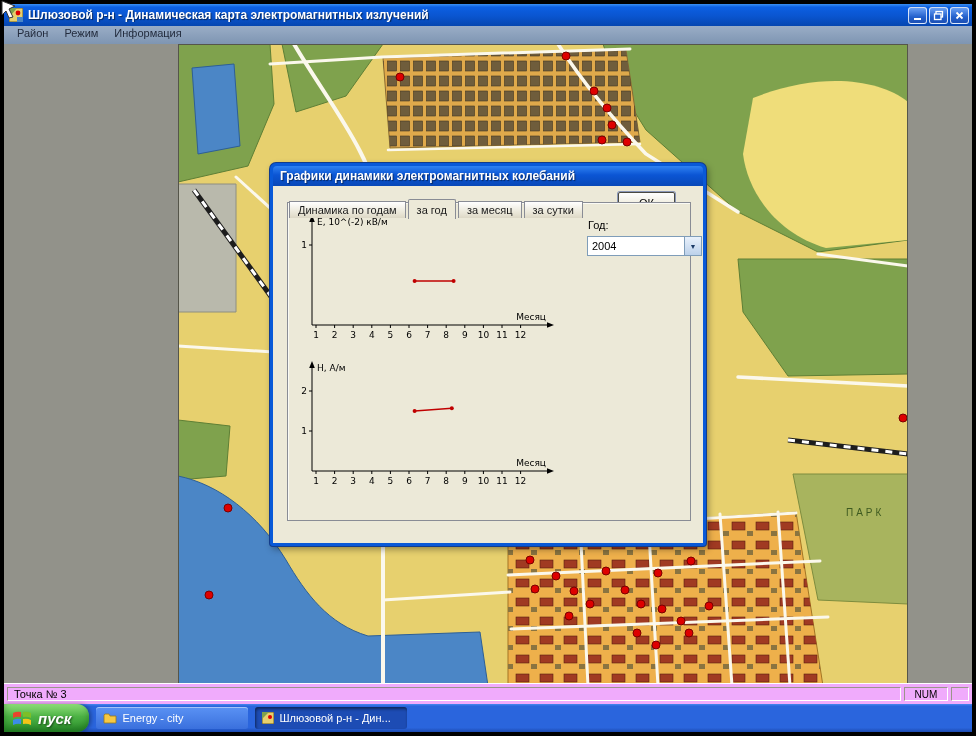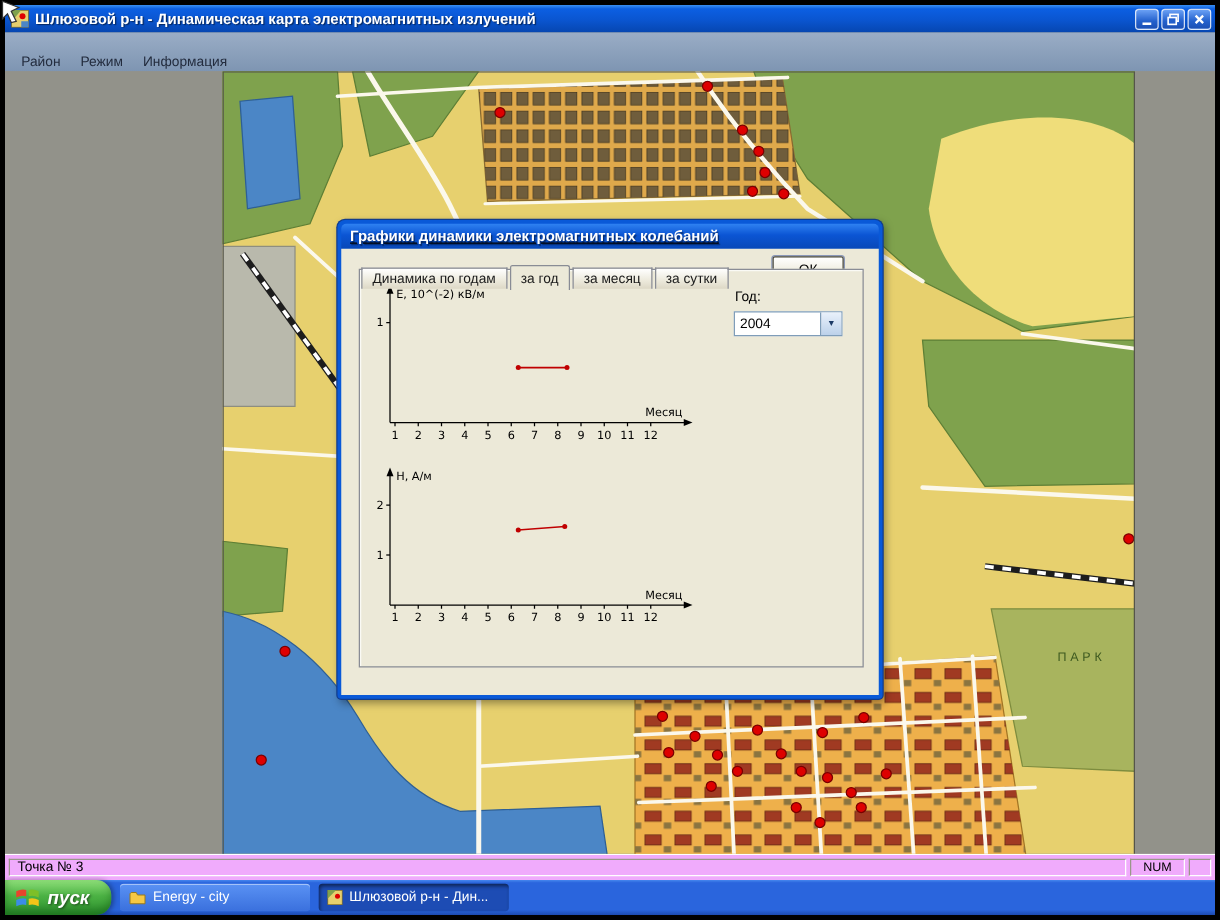--- a/index.html
+++ b/index.html
@@ -6,44 +6,44 @@
   html,body{width:976px;height:736px;}
   body{background:#000;font-family:"Liberation Sans","DejaVu Sans",sans-serif;position:relative;overflow:hidden;}
   .screen{position:absolute;left:4px;top:4px;width:968px;height:728px;display:flex;flex-direction:column;}
   .window{flex:1;display:flex;flex-direction:column;min-height:0;background:#92928a;}
   
   .titlebar{height:22px;background:linear-gradient(180deg,#3a8ff2 0%,#0c5fe2 14%,#0a55d0 55%,#0646b0 100%);display:flex;align-items:center;padding:0 3px 0 5px;gap:5px;flex:0 0 auto;}
   .title-text{color:#fff;font-weight:bold;font-size:12px;flex:1;white-space:nowrap;overflow:hidden;text-shadow:1px 1px 1px rgba(0,0,0,.55);}
   .winbtns{display:flex;gap:2px;}
   .winbtn{width:19px;height:17px;border-radius:3px;border:1px solid rgba(255,255,255,.8);background:linear-gradient(#6aa0f4,#2360cc 60%,#1b4fb4);display:flex;align-items:center;justify-content:center;}
   
-  .menubar{height:31px;background:linear-gradient(#9aadc6,#7e95b2);display:flex;align-items:flex-end;padding:0 5px;font-size:11px;color:#232c3e;flex:0 0 auto;}
+  .menubar{height:18px;background:linear-gradient(#9aadc6,#7e95b2);display:flex;align-items:flex-start;padding:0 5px;font-size:11px;color:#232c3e;flex:0 0 auto;}
   .menu-item{padding:1px 8px;}
   
   .workspace{flex:1;position:relative;min-height:0;background:#92928a;overflow:hidden;}
   .map-wrap{position:absolute;left:174px;top:0;width:730px;height:642px;}
   .map-wrap svg{display:block;}
   .map-label{font-size:10px;letter-spacing:3px;fill:#3e5a20;font-family:"Liberation Sans",sans-serif;}
   .meas-pt{fill:#DE0000;stroke:#7a0000;stroke-width:1;}
   
-  .dialog{position:absolute;left:266px;top:119px;width:436px;height:383px;background:#0959d8;padding:3px;border-radius:6px 6px 3px 3px;box-shadow:0 0 0 1px #123c8c,2px 3px 7px rgba(0,0,0,.4);display:flex;flex-direction:column;text-decoration:underline;}
+  .dialog{position:absolute;left:266px;top:119px;width:436px;height:383px;background:#0959d8;padding:3px;border-radius:6px 6px 3px 3px;box-shadow:0 0 0 1px #123c8c,2px 3px 7px rgba(0,0,0,.4);display:flex;flex-direction:column;}
   .dlg-titlebar{height:20px;flex:0 0 auto;background:linear-gradient(180deg,#2f82f2 0%,#0b55d4 45%,#0848b8 100%);border-radius:4px 4px 0 0;color:#fff;font-weight:bold;font-size:12px;display:flex;align-items:center;padding:0 7px;text-shadow:1px 1px 1px rgba(0,0,0,.5);}
   .dlg-body{flex:1;background:#ECE9D8;position:relative;}
   .ok-btn{position:absolute;top:6px;right:28px;width:57px;height:22px;font-size:11px;font-family:inherit;color:#000;background:linear-gradient(#ffffff,#f2f0e4 45%,#d9d5c7);border:1px solid #4a4a42;border-radius:2px;box-shadow:0 0 0 1px #8a97b8;}
   .tabs{position:absolute;left:16px;top:13px;display:flex;align-items:flex-end;z-index:3;}
   .tab{font-size:11px;padding:2px 8px 2px;border:1px solid #898C95;border-bottom:none;background:linear-gradient(#ffffff,#ece9db 60%,#ddd8c6);height:17px;margin-right:2px;white-space:nowrap;color:#1a1a1a;}
   .tab.active{height:20px;padding-top:4px;background:#ECE9D8;border-radius:2px 2px 0 0;margin-bottom:-1px;}
   .tab-panel{position:absolute;left:14px;top:16px;width:404px;height:319px;border:1px solid #898C95;background:#ECE9D8;box-shadow:inset 1px 1px 0 rgba(255,255,255,.75);}
   .chart{position:absolute;left:8px;}
   #chart-e{top:10px;}
   #chart-h{top:156px;}
   .chart text{font-size:9px;fill:#000;font-family:"DejaVu Sans",sans-serif;}
   .chart .ax{stroke:#000;stroke-width:1;}
   .year-label{position:absolute;left:300px;top:16px;font-size:11px;color:#000;}
-  .combo{position:absolute;left:299px;top:33px;width:87px;height:20px;border:1px solid #7F9DB9;background:#fff;display:flex;}
+  .combo{position:absolute;left:299px;top:33px;width:115px;height:20px;border:1px solid #7F9DB9;background:#fff;display:flex;}
   .combo-value{flex:1;font-size:11px;padding-top:3px;padding-left:4px;color:#000;}
   .combo-btn{width:17px;background:linear-gradient(#e9f1fb,#bcd1ea);border-left:1px solid #7F9DB9;display:flex;align-items:center;justify-content:center;font-size:7px;color:#1b3a66;}
   
   .statusbar{height:21px;background:#f0abfc;border-top:1px solid #fff;display:flex;align-items:center;gap:3px;padding:1px 3px;font-size:11px;color:#000;flex:0 0 auto;}
   .sb-cell{border:1px solid;border-color:#9a968a #ffffff #ffffff #9a968a;height:14px;display:flex;align-items:center;padding:0 6px;}
   .sb-main{flex:1;}
   .sb-num{width:44px;justify-content:center;font-size:10px;}
   .sb-end{width:18px;}
   
   .taskbar{height:28px;background:linear-gradient(#4687ee 0%,#2a65dd 8%,#2a65dd 85%,#1c4ab0 100%);display:flex;align-items:center;flex:0 0 auto;}

